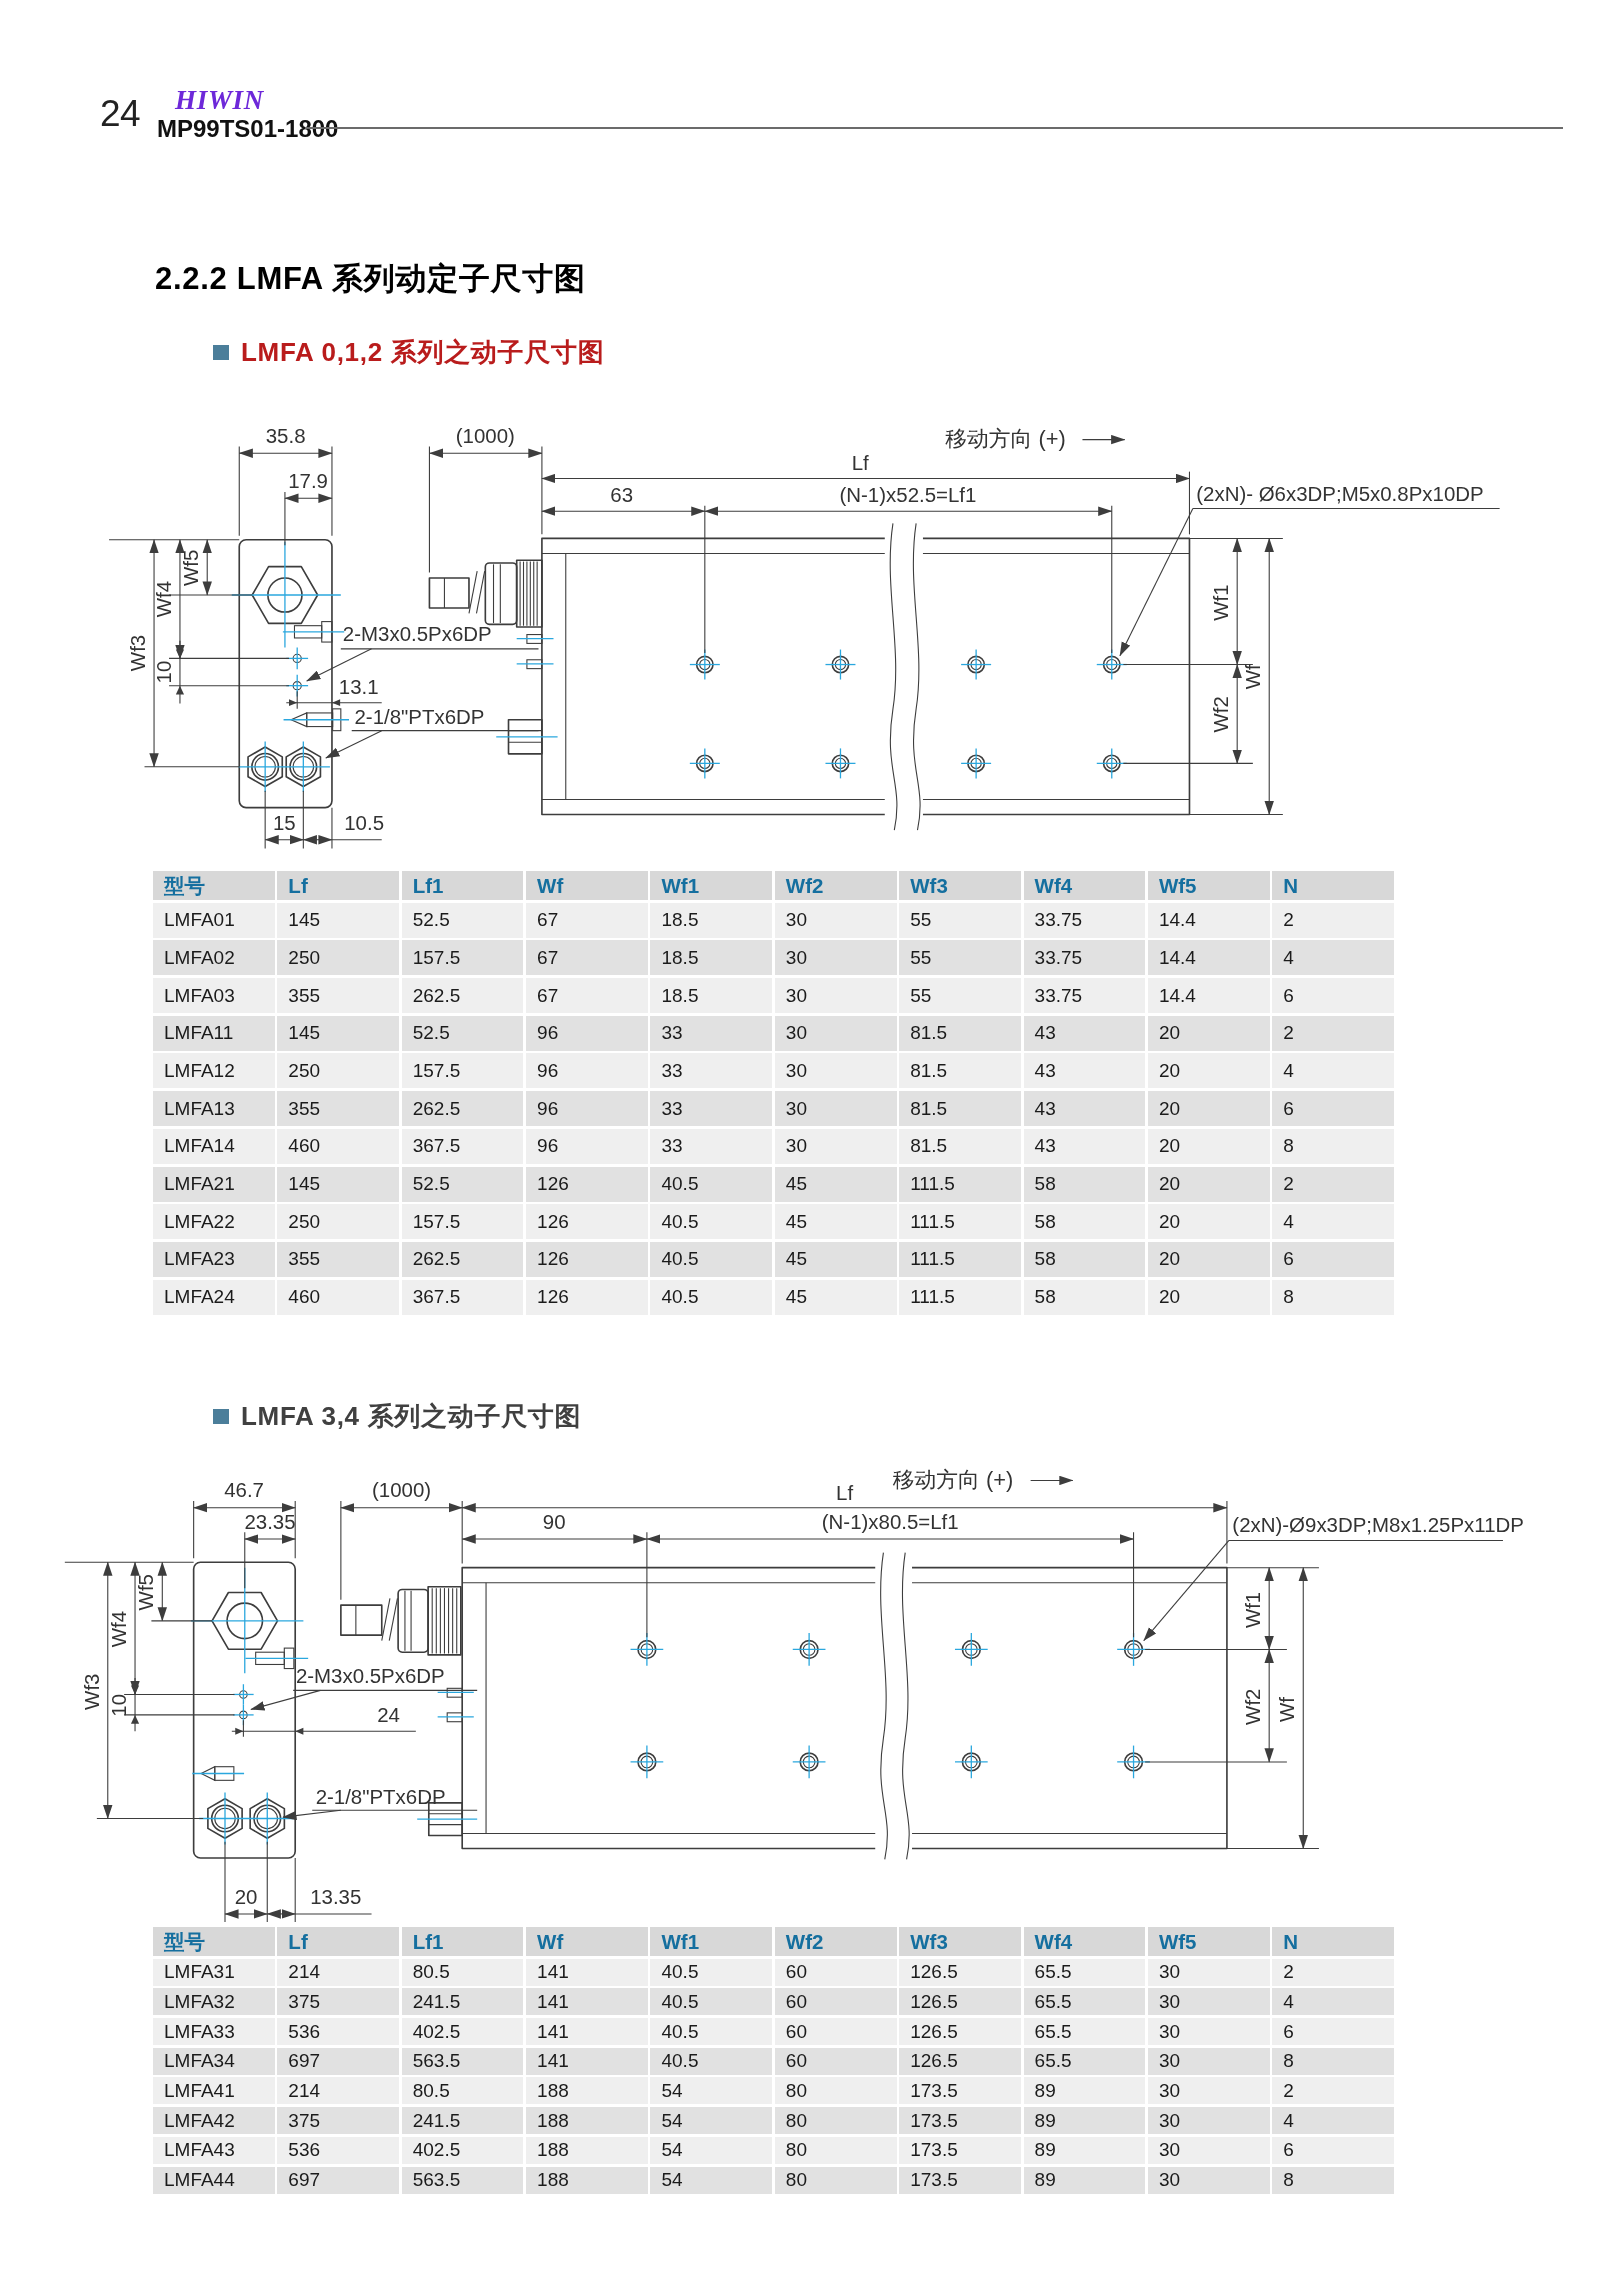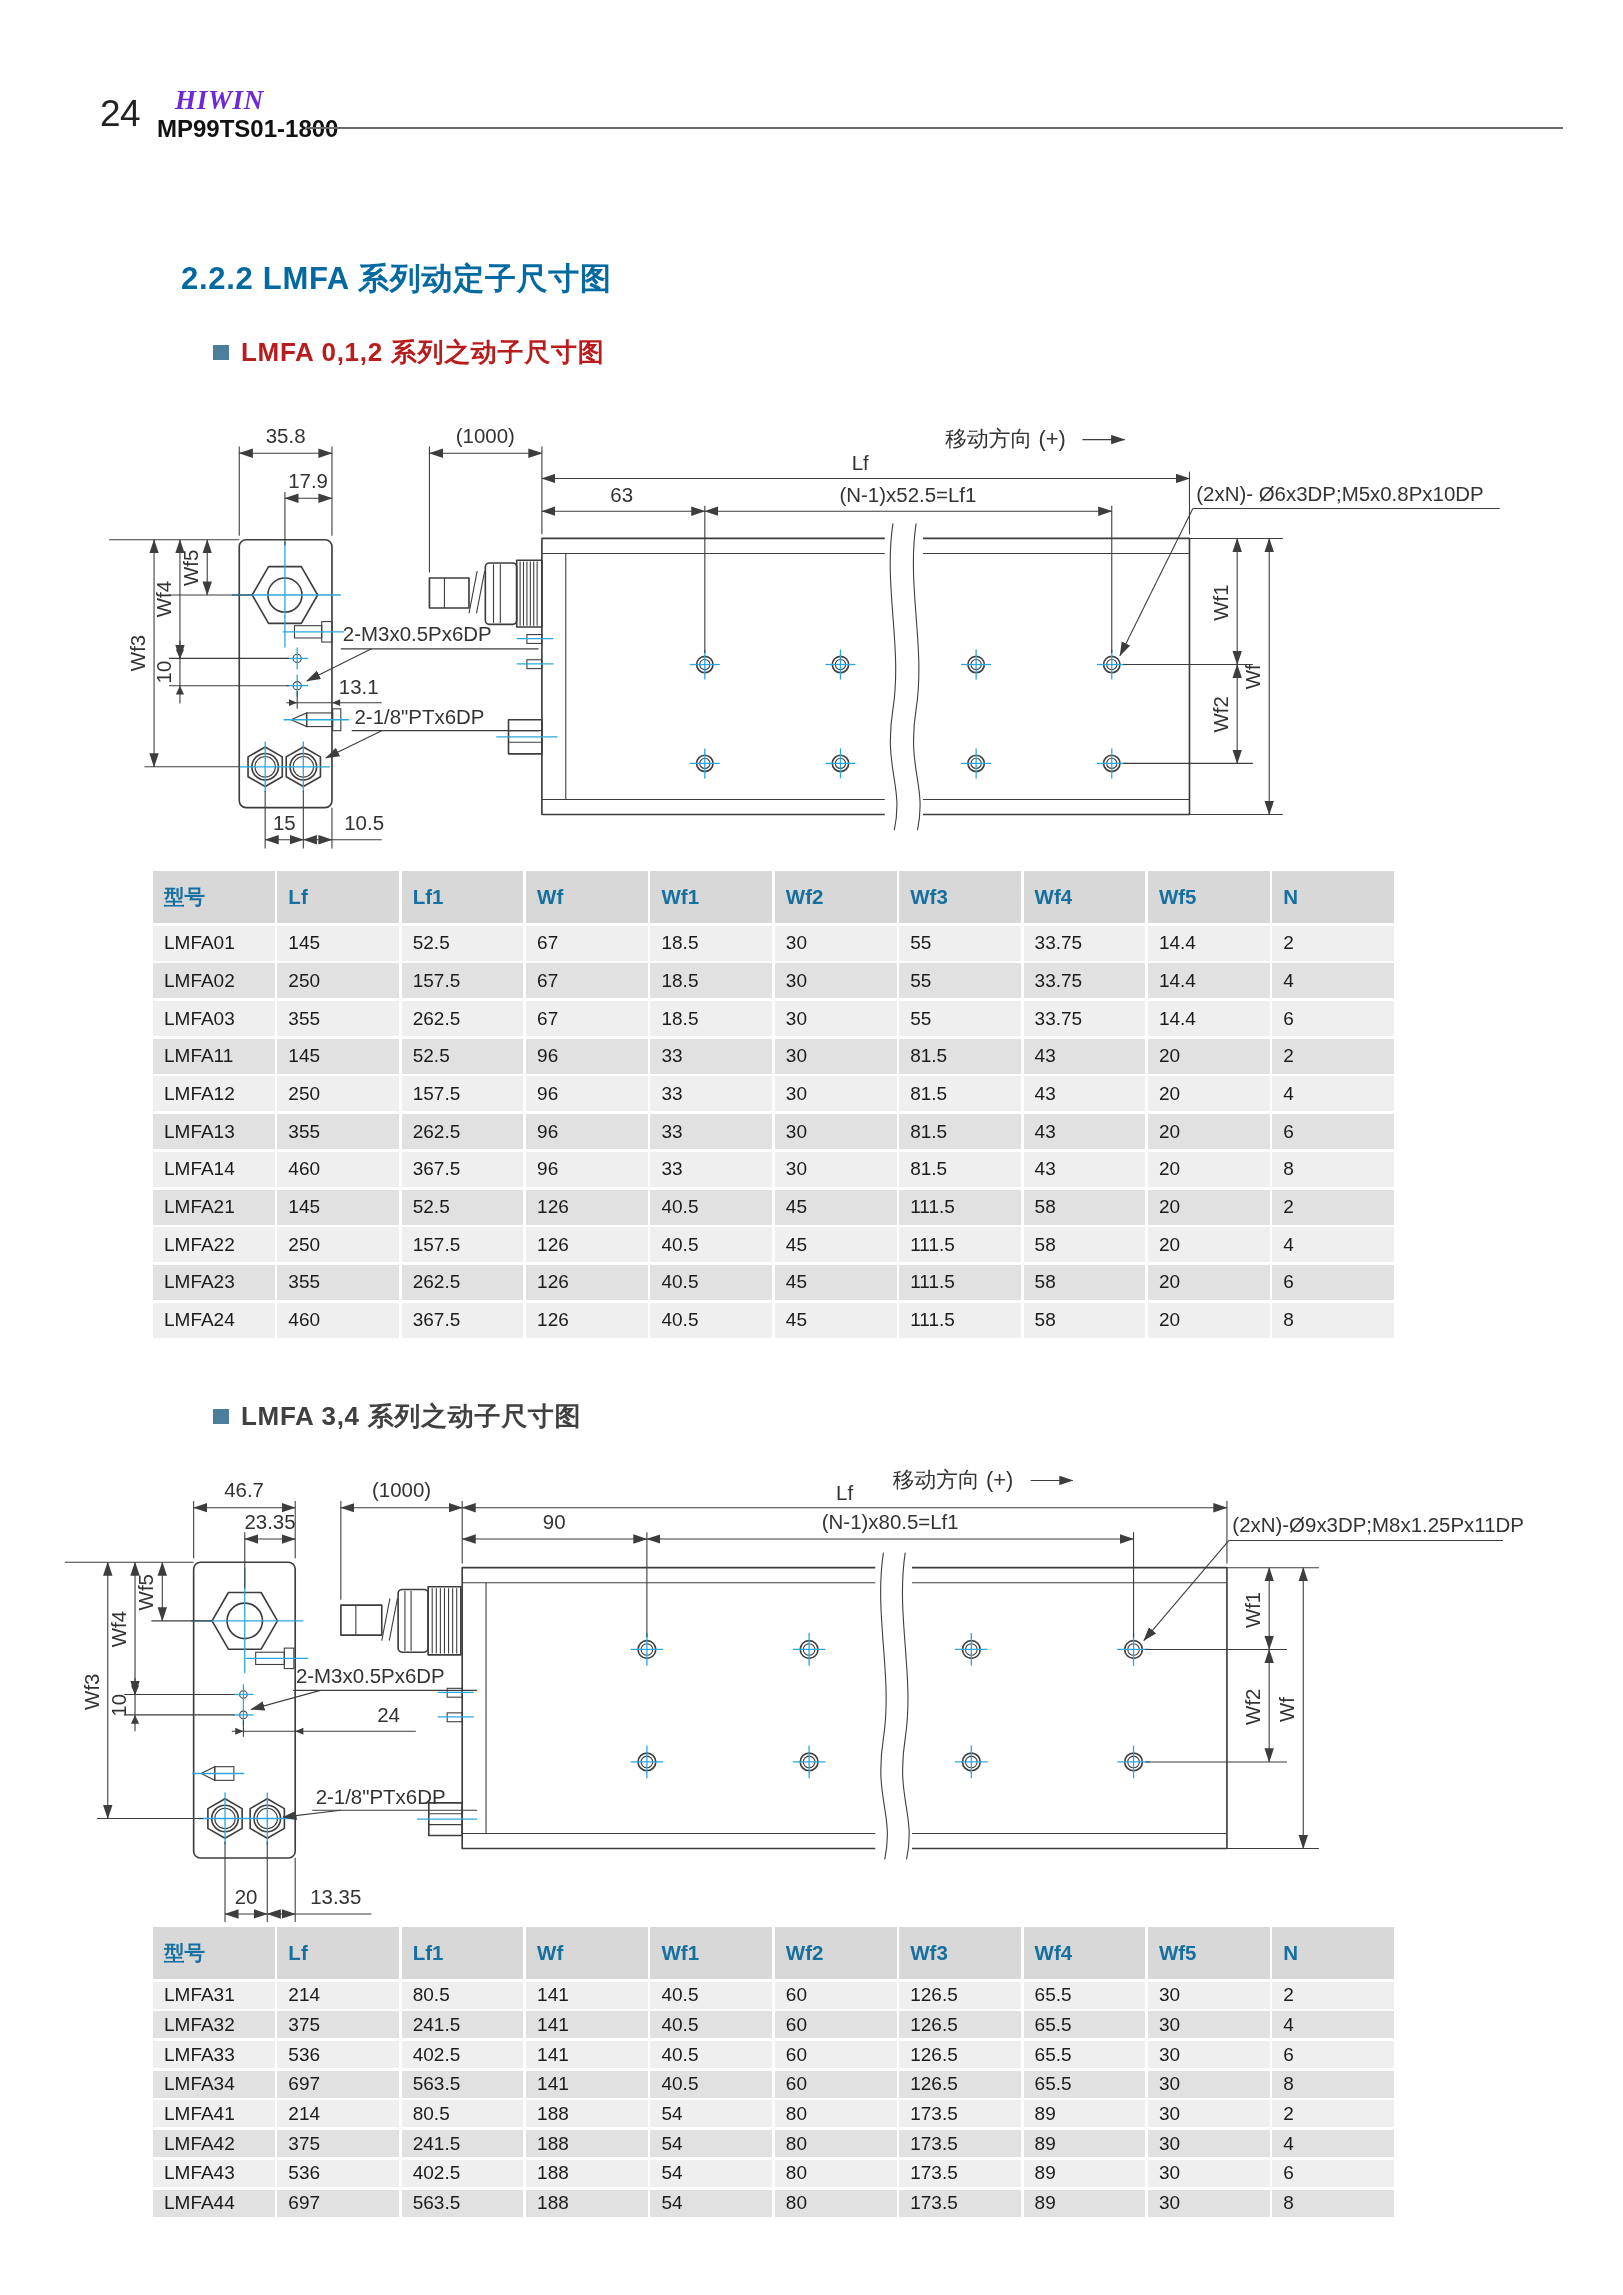--- a/index.html
+++ b/index.html
@@ -9,41 +9,41 @@
     overflow:hidden;
   }
   .abs{position:absolute;}
   
   #page-number{left:100px;top:93px;font-size:37px;font-weight:500;color:#222;letter-spacing:-0.7px;}
   #brand{left:159px;top:85px;font-size:27px;font-weight:bold;font-style:italic;
          font-family:"Liberation Serif","DejaVu Serif",serif;color:#6d28d9;letter-spacing:0.7px;margin-left:16px;}
   #doc-code{left:157px;top:115px;font-size:24px;font-weight:bold;color:#111;letter-spacing:0px;}
   #header-rule{left:305px;top:127px;width:1258px;height:2px;background:#6b6b6b;}
   
-  #section-title{left:155px;top:258px;font-size:31px;font-weight:bold;color:#0369a1;letter-spacing:0.7px;margin-left:26px;}
+  #section-title{left:155px;top:258px;font-size:31px;font-weight:bold;color:#000000;letter-spacing:0.7px;}
   .subhead{display:flex;align-items:center;gap:12.3px;}
   .subhead .bullet{width:15.7px;height:15.7px;flex:0 0 auto;}
   .subhead .txt{font-size:26px;font-weight:bold;letter-spacing:0.7px;}
   #subhead1{left:213px;top:335px;}
   #subhead2{left:213px;top:1399px;}
   
   svg{position:absolute;left:0;}
   svg text{font-family:"Liberation Sans","DejaVu Sans",sans-serif;fill:#333;}
   .dt{font-size:30px;}
   .cjk{font-size:32px;}
   .obj{stroke:#3d3d3d;stroke-width:2.4;fill:none;stroke-linejoin:round;}
   .obj2{stroke:#3d3d3d;stroke-width:1.6;fill:none;}
   .dim{stroke:#3d3d3d;stroke-width:1.6;fill:none;}
   .blue{stroke:#2aa7de;stroke-width:1.9;fill:none;}
   .arrfill{fill:#3d3d3d;stroke:none;}
   .whitemask{fill:#ffffff;stroke:none;}
   
   .dtable{display:grid;grid-template-columns:repeat(10,1fr);gap:2.7px 2.7px;width:1241px;background:#fff;}
   .dtable div{display:flex;align-items:center;padding-left:11px;box-sizing:border-box;}
-  .dtable .hc{background:#d8d8d8;color:#156f9f;font-weight:bold;font-size:20.5px;height:52px;}
+  .dtable .hc{background:#d8d8d8;color:#156f9f;font-weight:bold;font-size:20.5px;height:29px;}
   .dtable .c{background:#efefef;font-size:19px;color:#1b1b1b;}
   .dtable .c.dark{background:#e1e1e1;}
   #table1{left:153px;top:871px;}
   #table1 .c{height:35px;}
   #table2{left:153px;top:1927px;}
   #table2 .c{height:27px;}
 </style>
 </head>
 <body>
 

